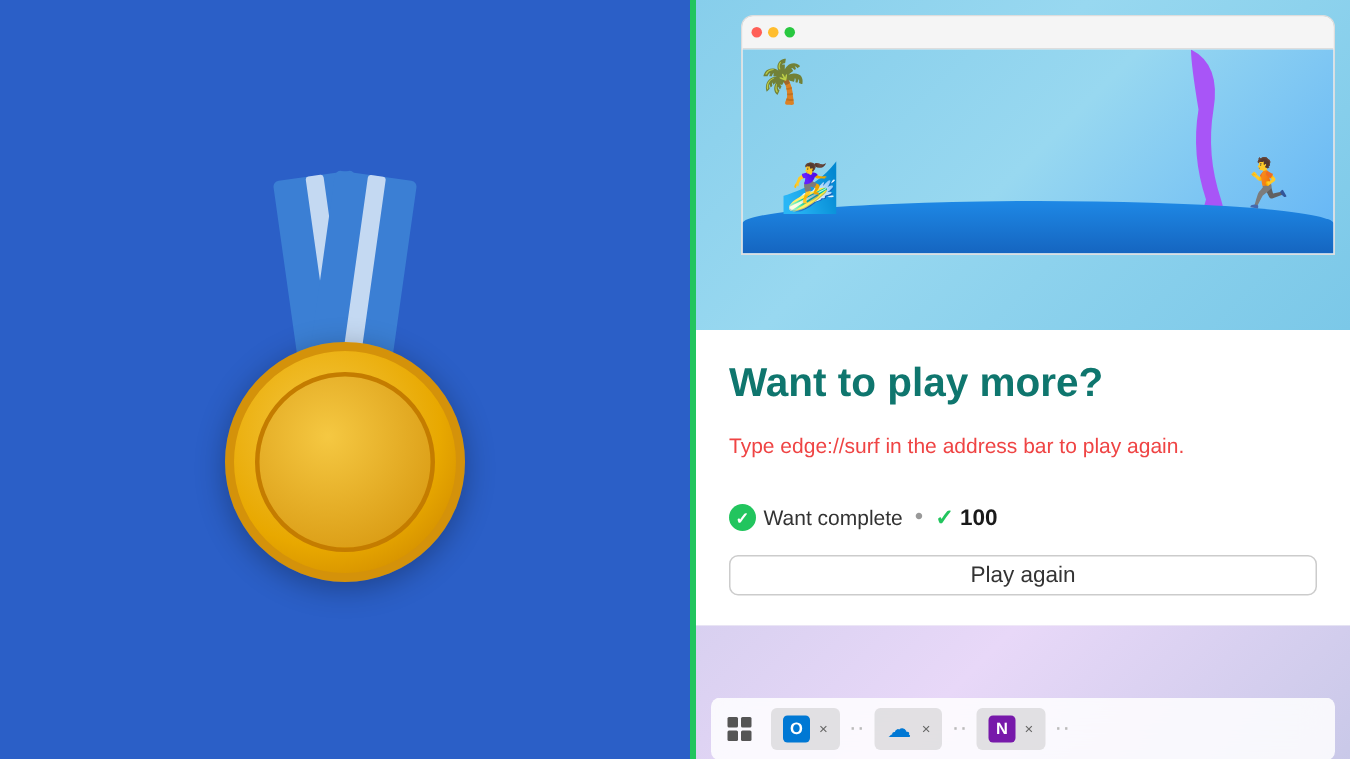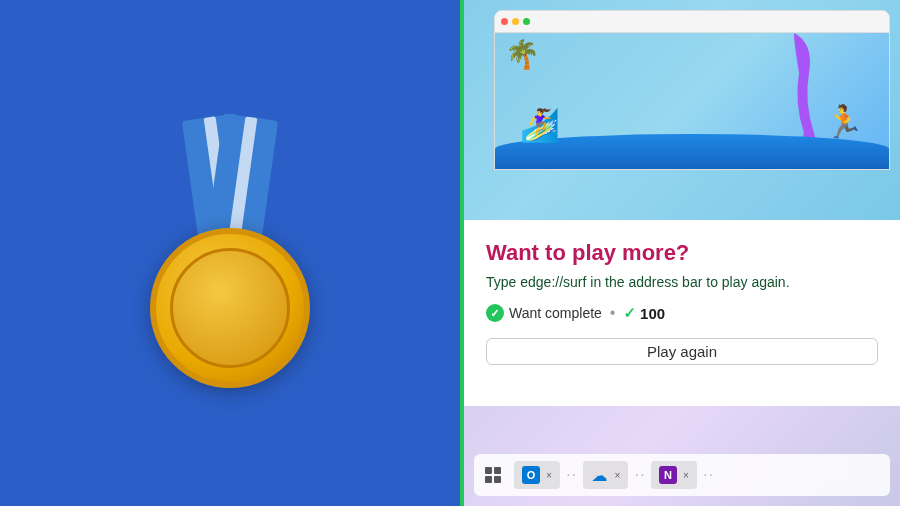--- a/index.html
+++ b/index.html
@@ -164,30 +164,30 @@
     }
 
     
     .info-card {
       background: white;
       padding: 20px 22px;
       flex: 1;
     }
 
     .want-to-play {
-      font-size: 22px;
+      font-size: 27px;
       font-weight: 700;
-      color: #be185d;
-      margin-bottom: 8px;
+      color: #0f766e;
+      margin-bottom: 18px;
     }
 
     .instructions {
       font-size: 14px;
-      color: #14532d;
-      margin-bottom: 14px;
+      color: #ef4444;
+      margin-bottom: 31px;
     }
 
     .status-row {
       display: flex;
       align-items: center;
       gap: 8px;
       margin-bottom: 16px;
     }
 
     .task-complete-badge {

